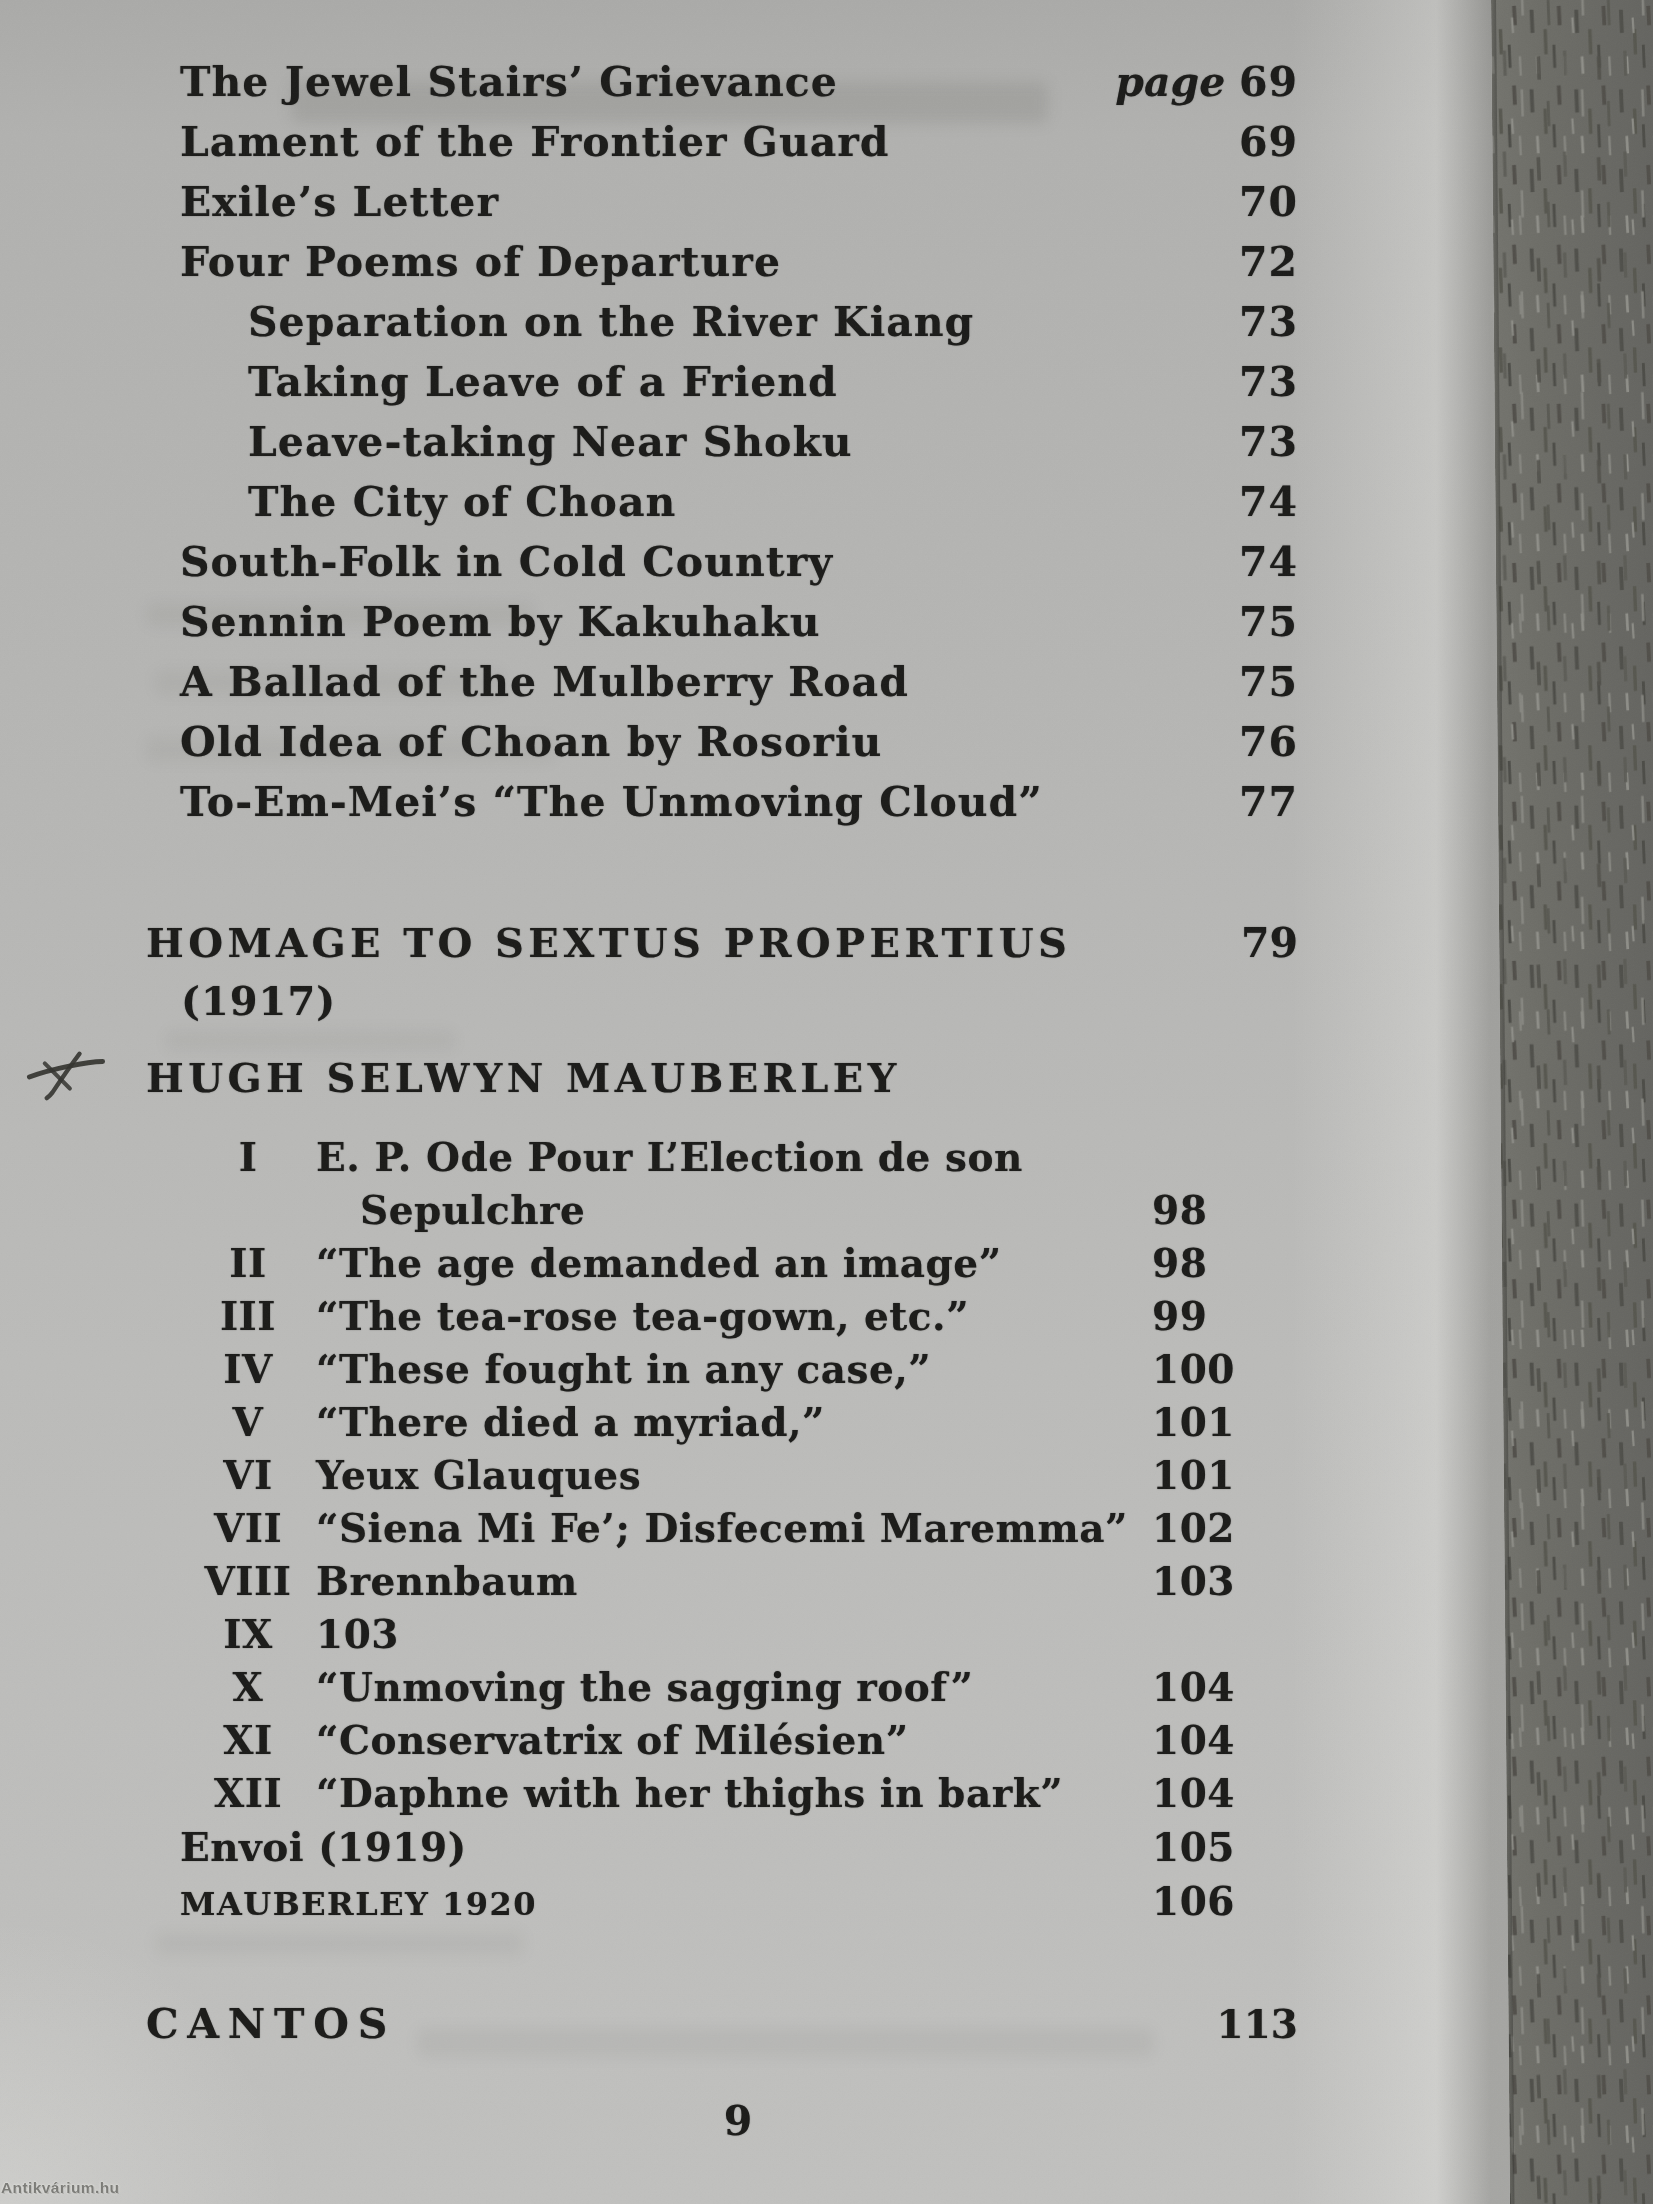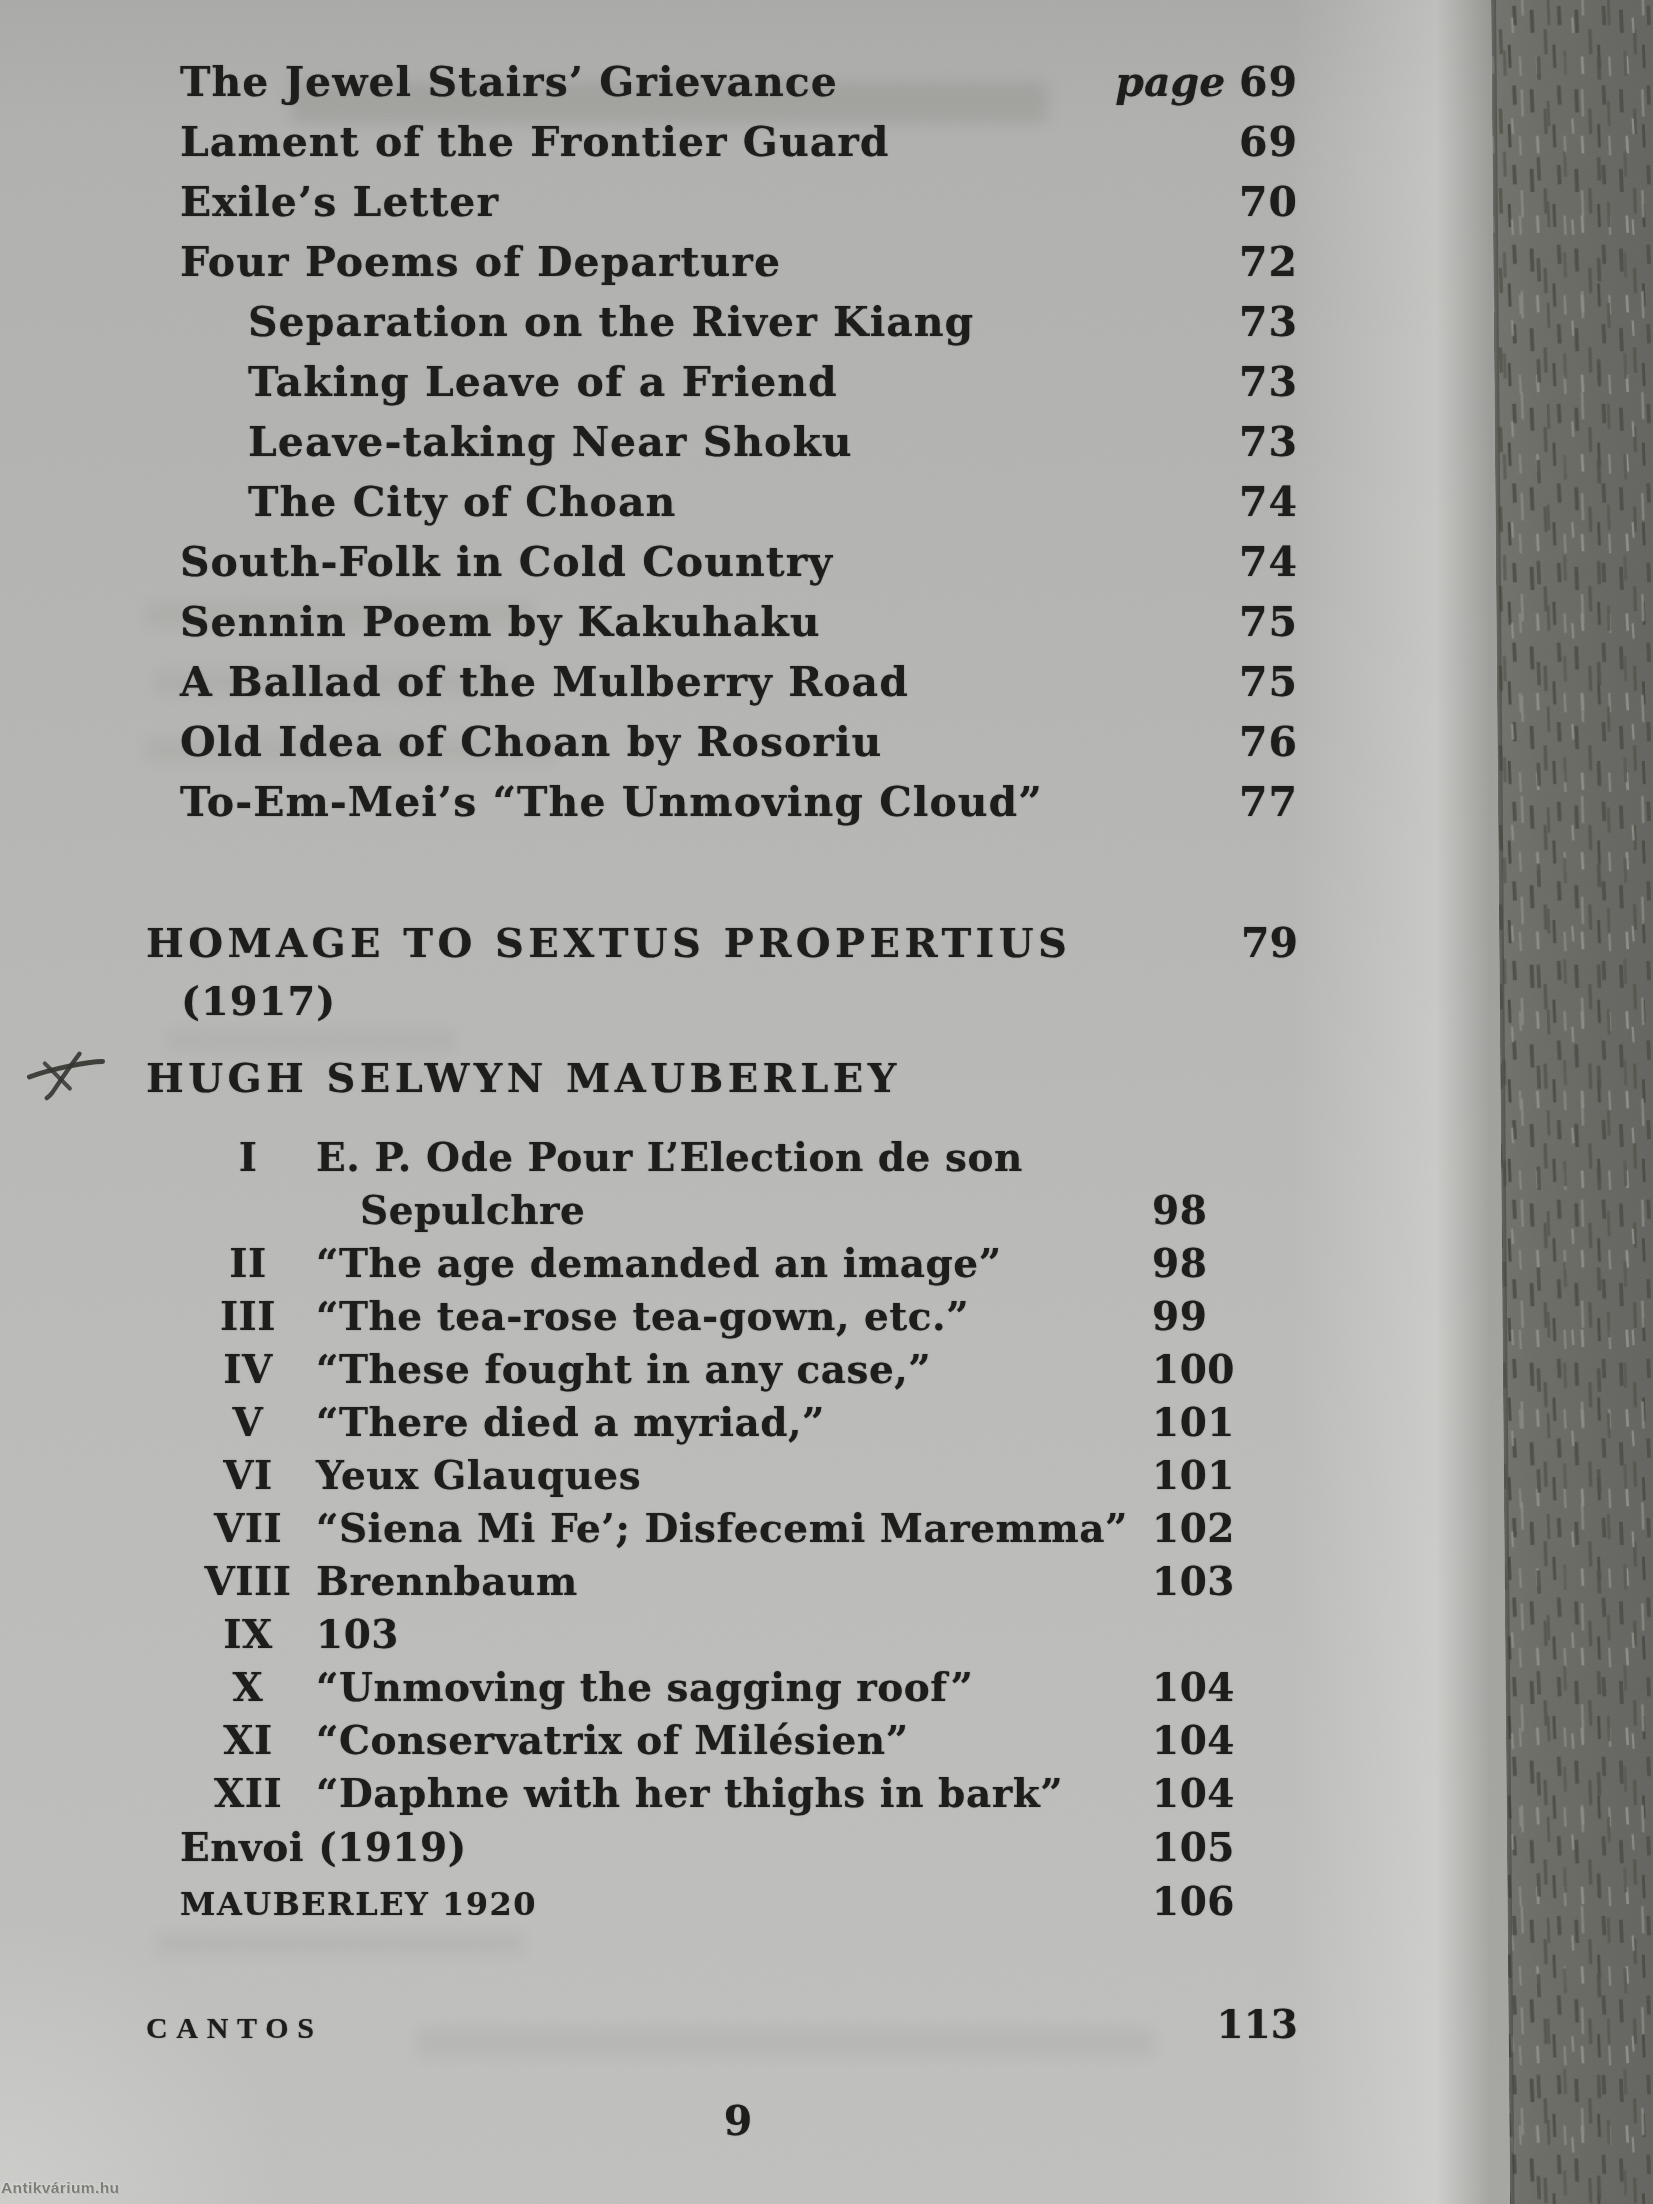--- a/index.html
+++ b/index.html
@@ -64,21 +64,21 @@
   .maub .num{flex:0 0 136px;text-align:center;white-space:nowrap;}
   .maub .mt{flex:1 1 auto;white-space:nowrap;}
   .maub .mt.cont{padding-left:44px;}
   .maub .mp{flex:0 0 146px;white-space:nowrap;}
   .maub .mrow.plain{height:54px;line-height:54px;}
   .maub .mrow.plain .mt{padding-left:0;}
   .maub .mrow.smallcaps .mt{font-size:32px;letter-spacing:1.5px;}
 
   
   .cantos{position:absolute;left:146px;top:1995px;width:1152px;display:flex;align-items:baseline;line-height:58px;}
-  .cantos .h1{flex:1 1 auto;font-size:30px;font-weight:700;letter-spacing:8.7px;font-family:Liberation Serif, serif;}
+  .cantos .h1{flex:1 1 auto;font-size:41px;font-weight:700;letter-spacing:8.7px;}
   .cantos .p{flex:0 0 155px;text-align:right;font-size:39px;font-weight:700;}
 
   
   .folio{position:absolute;left:180px;top:2092px;width:1116px;text-align:center;font-size:41px;font-weight:700;line-height:58px;}
 
   
   .watermark{
     position:absolute;left:1px;top:2179px;
     font-family:"Liberation Sans","DejaVu Sans",sans-serif;
     font-size:15.5px;font-weight:700;letter-spacing:0.4px;

